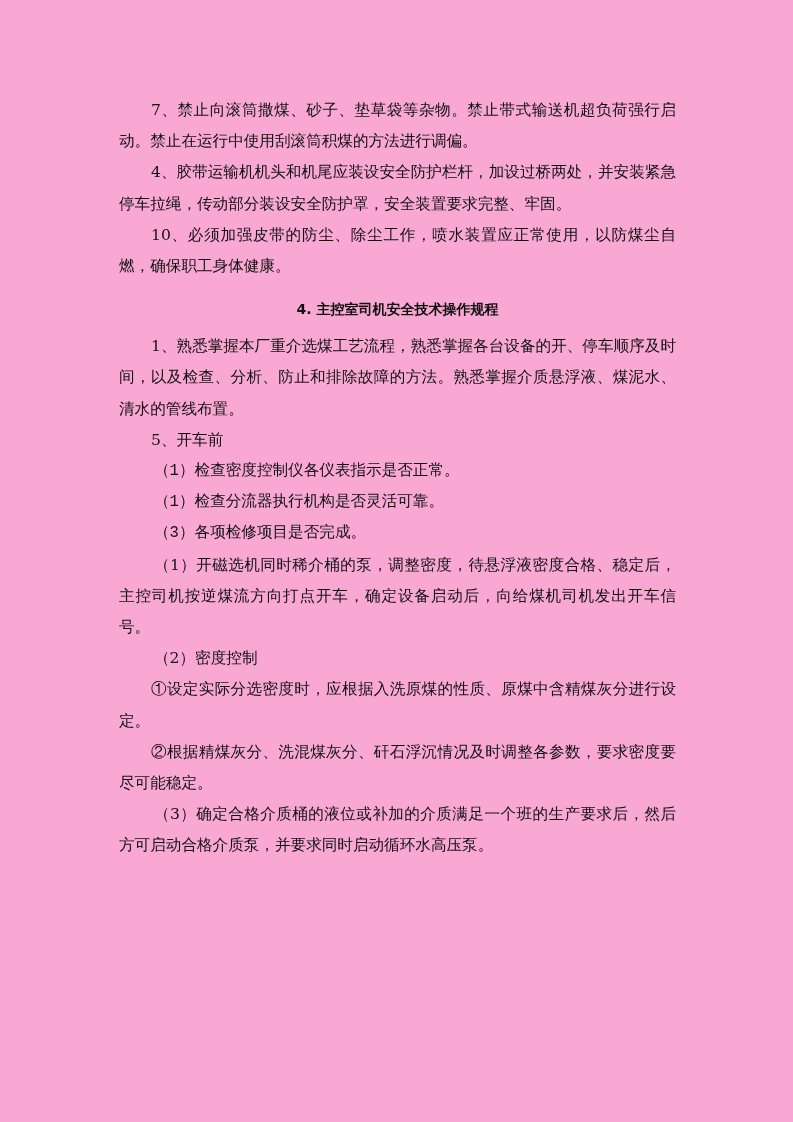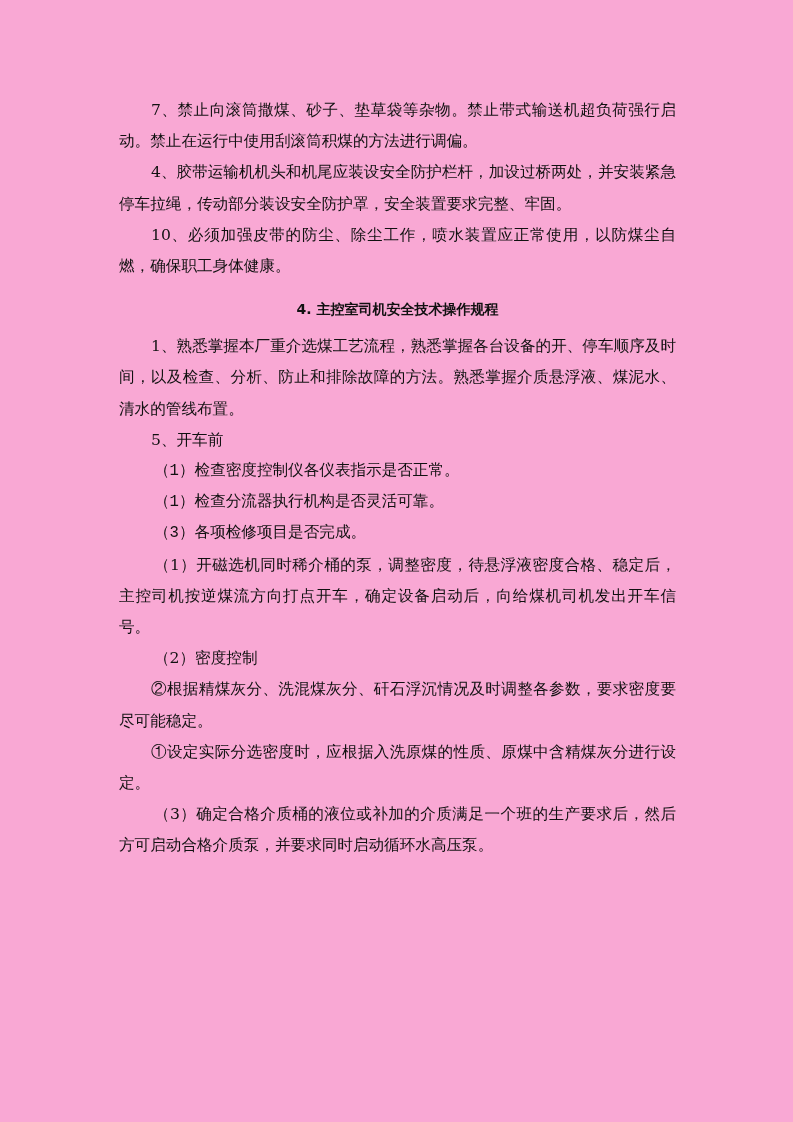--- a/index.html
+++ b/index.html
@@ -31,17 +31,17 @@
 
     <h2 class="heading">4. 主控室司机安全技术操作规程</h2>
 
     <p class="p ind2">1、熟悉掌握本厂重介选煤工艺流程，熟悉掌握各台设备的开、停车顺序及时间，以及检查、分析、防止和排除故障的方法。熟悉掌握介质悬浮液、煤泥水、清水的管线布置。</p>
     <p class="p ind2">5、开车前</p>
     <p class="p ind-item">（1）检查密度控制仪各仪表指示是否正常。</p>
     <p class="p ind-item">（1）检查分流器执行机构是否灵活可靠。</p>
     <p class="p ind-item">（3）各项检修项目是否完成。</p>
     <p class="p ind-sub">（1）开磁选机同时稀介桶的泵，调整密度，待悬浮液密度合格、稳定后，主控司机按逆煤流方向打点开车，确定设备启动后，向给煤机司机发出开车信号。</p>
     <p class="p ind-sub">（2）密度控制</p>
+    <p class="p ind2">①设定实际分选密度时，应根据入洗原煤的性质、原煤中含精煤灰分进行设定。</p>
     <p class="p ind2">②根据精煤灰分、洗混煤灰分、矸石浮沉情况及时调整各参数，要求密度要尽可能稳定。</p>
-    <p class="p ind2">①设定实际分选密度时，应根据入洗原煤的性质、原煤中含精煤灰分进行设定。</p>
     <p class="p ind-sub">（3）确定合格介质桶的液位或补加的介质满足一个班的生产要求后，然后方可启动合格介质泵，并要求同时启动循环水高压泵。</p>
   </div>
 </div>
 
 </body></html>

